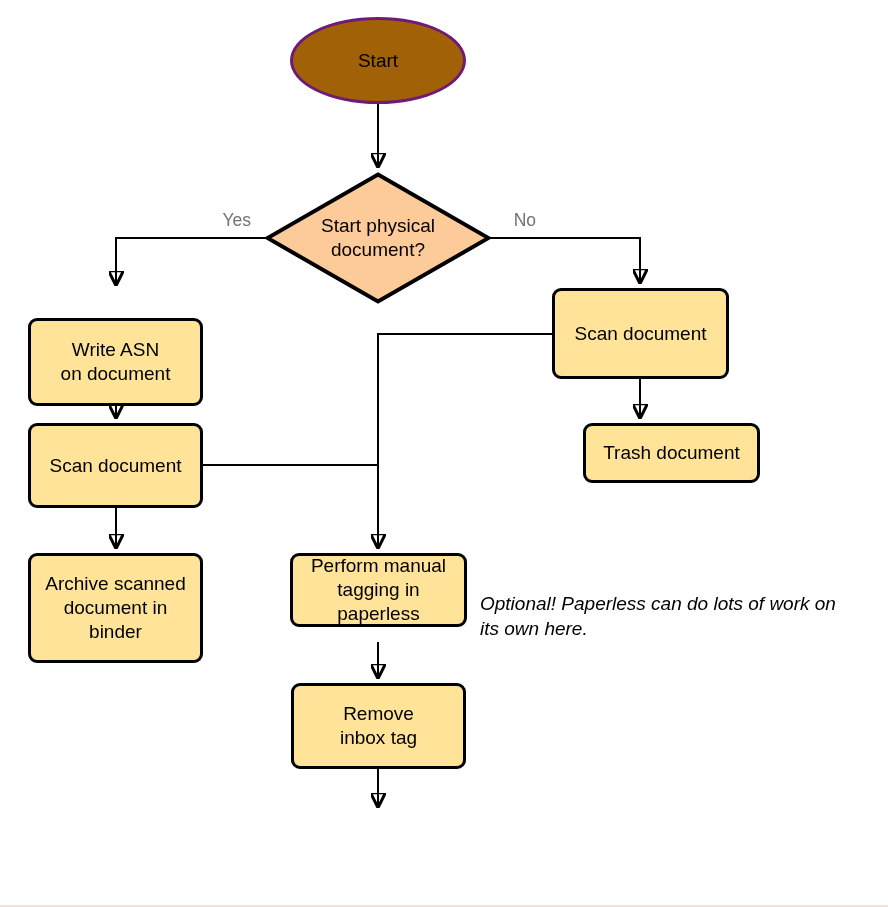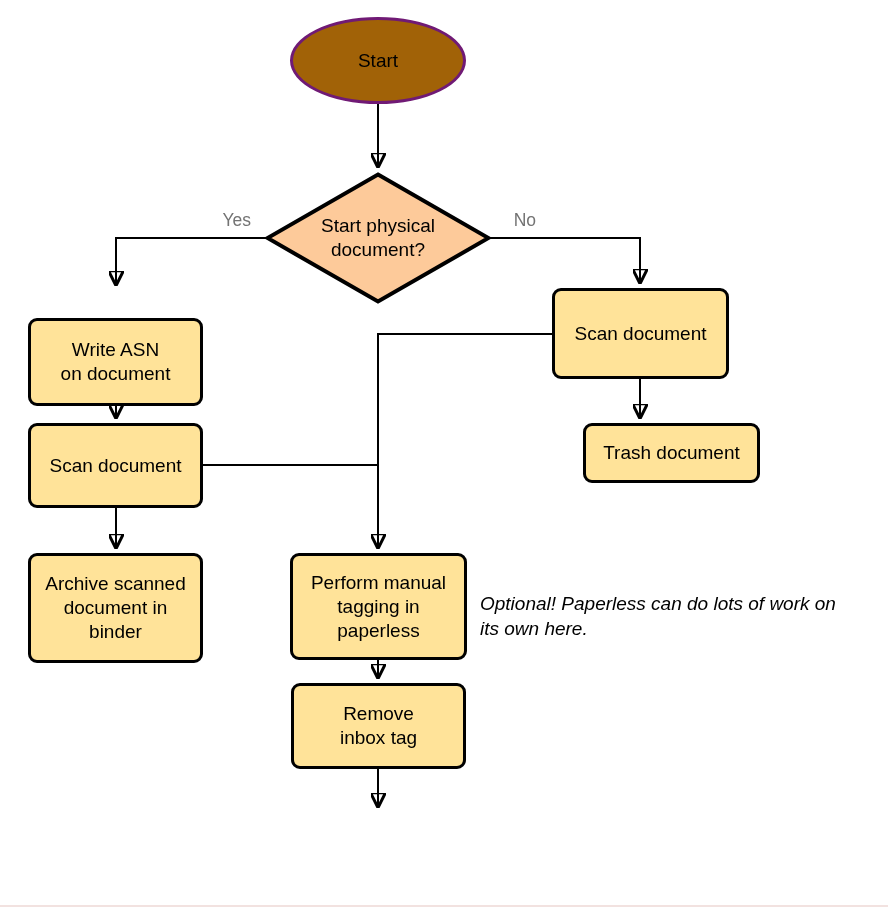--- a/index.html
+++ b/index.html
@@ -147,21 +147,21 @@
   </div>
 
   <div class="node rect" style="left:552px; top:288px; width:177px; height:91px;">
     <span class="label">Scan document</span>
   </div>
 
   <div class="node rect" style="left:552px; top:423px; width:177px; height:60px;margin-left:31px;">
     <span class="label">Trash document</span>
   </div>
 
-  <div class="node rect" style="left:290px; top:553px; width:177px; height:107px;">
+  <div class="node rect" style="left:290px; top:553px; width:177px; height:74px;">
     <span class="label">Perform manual
 tagging in
 paperless</span>
   </div>
 
   <div class="annotation" style="left:480px; top:591px; width:420px;">Optional! Paperless can do lots of work on
 its own here.</div>
 
   <div class="node rect" style="left:291px; top:683px; width:175px; height:86px;align-items:center;">
     <span class="label">Remove

